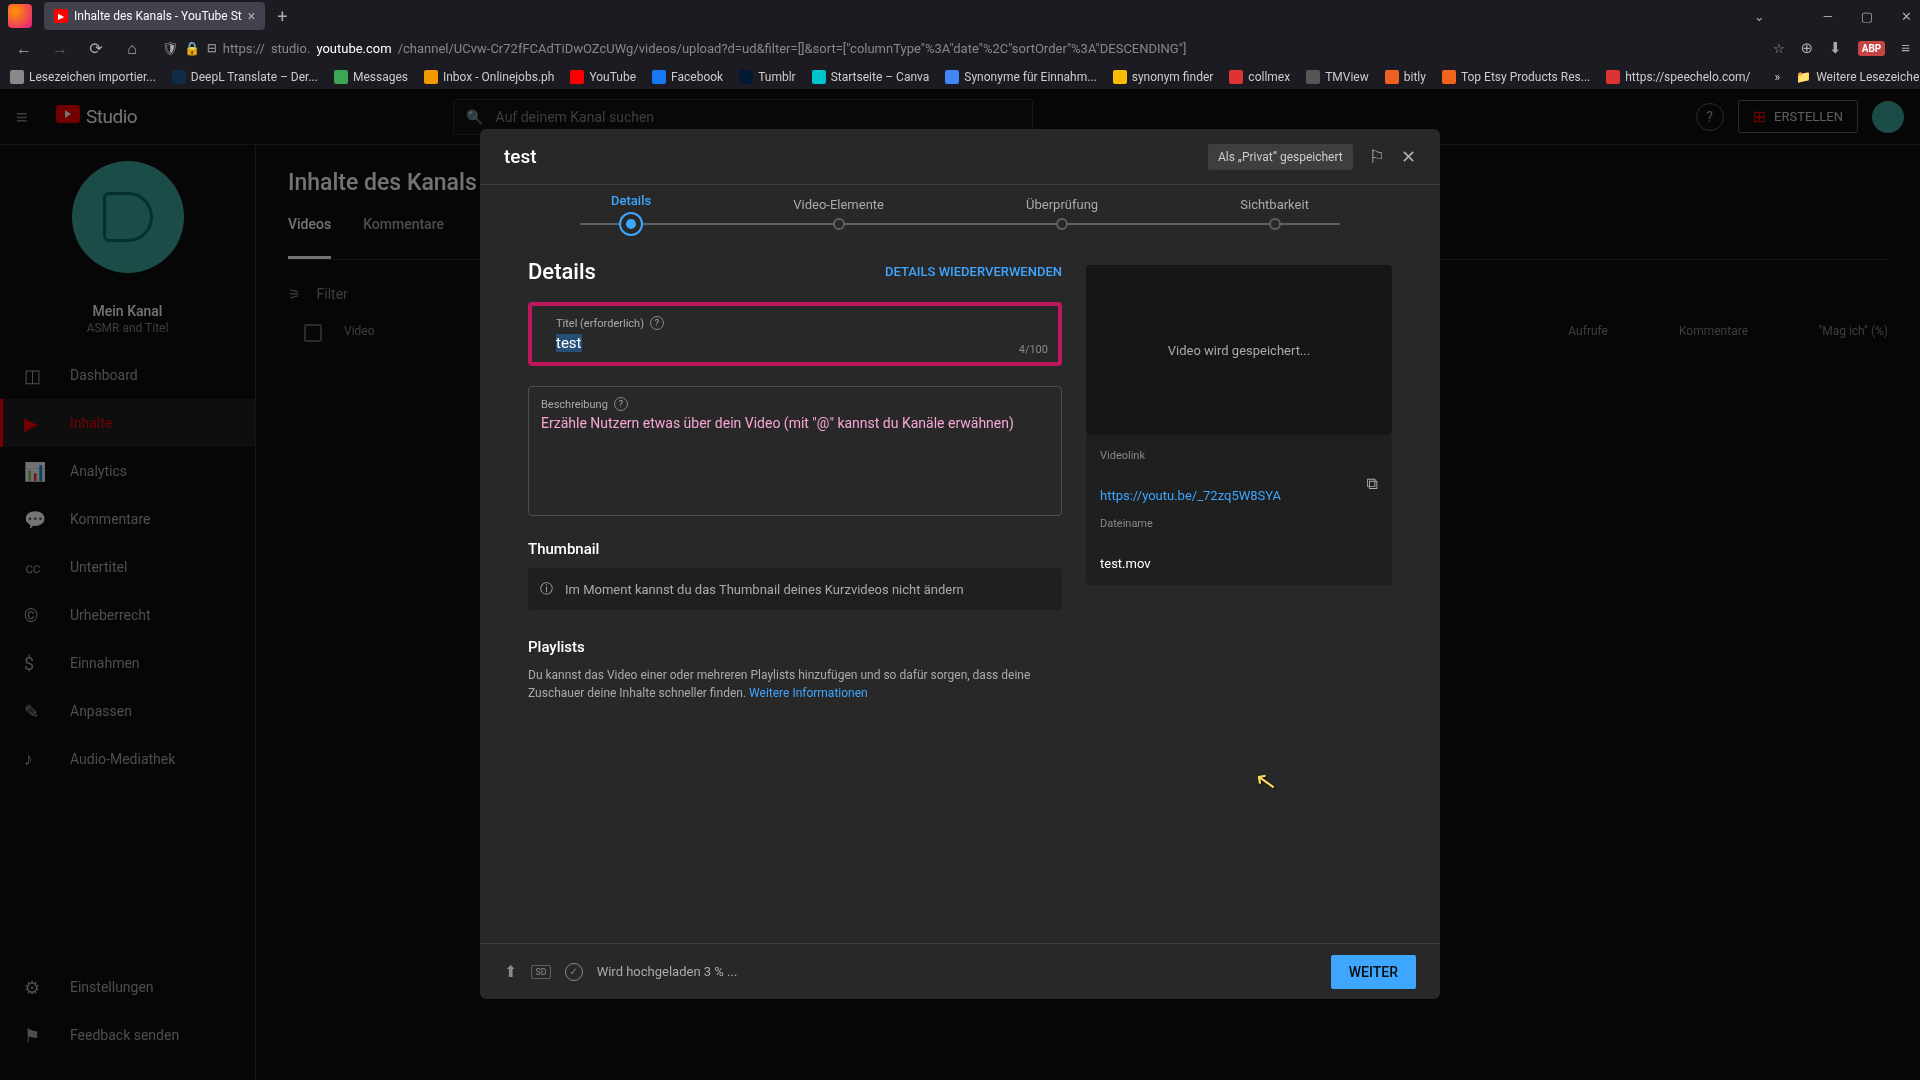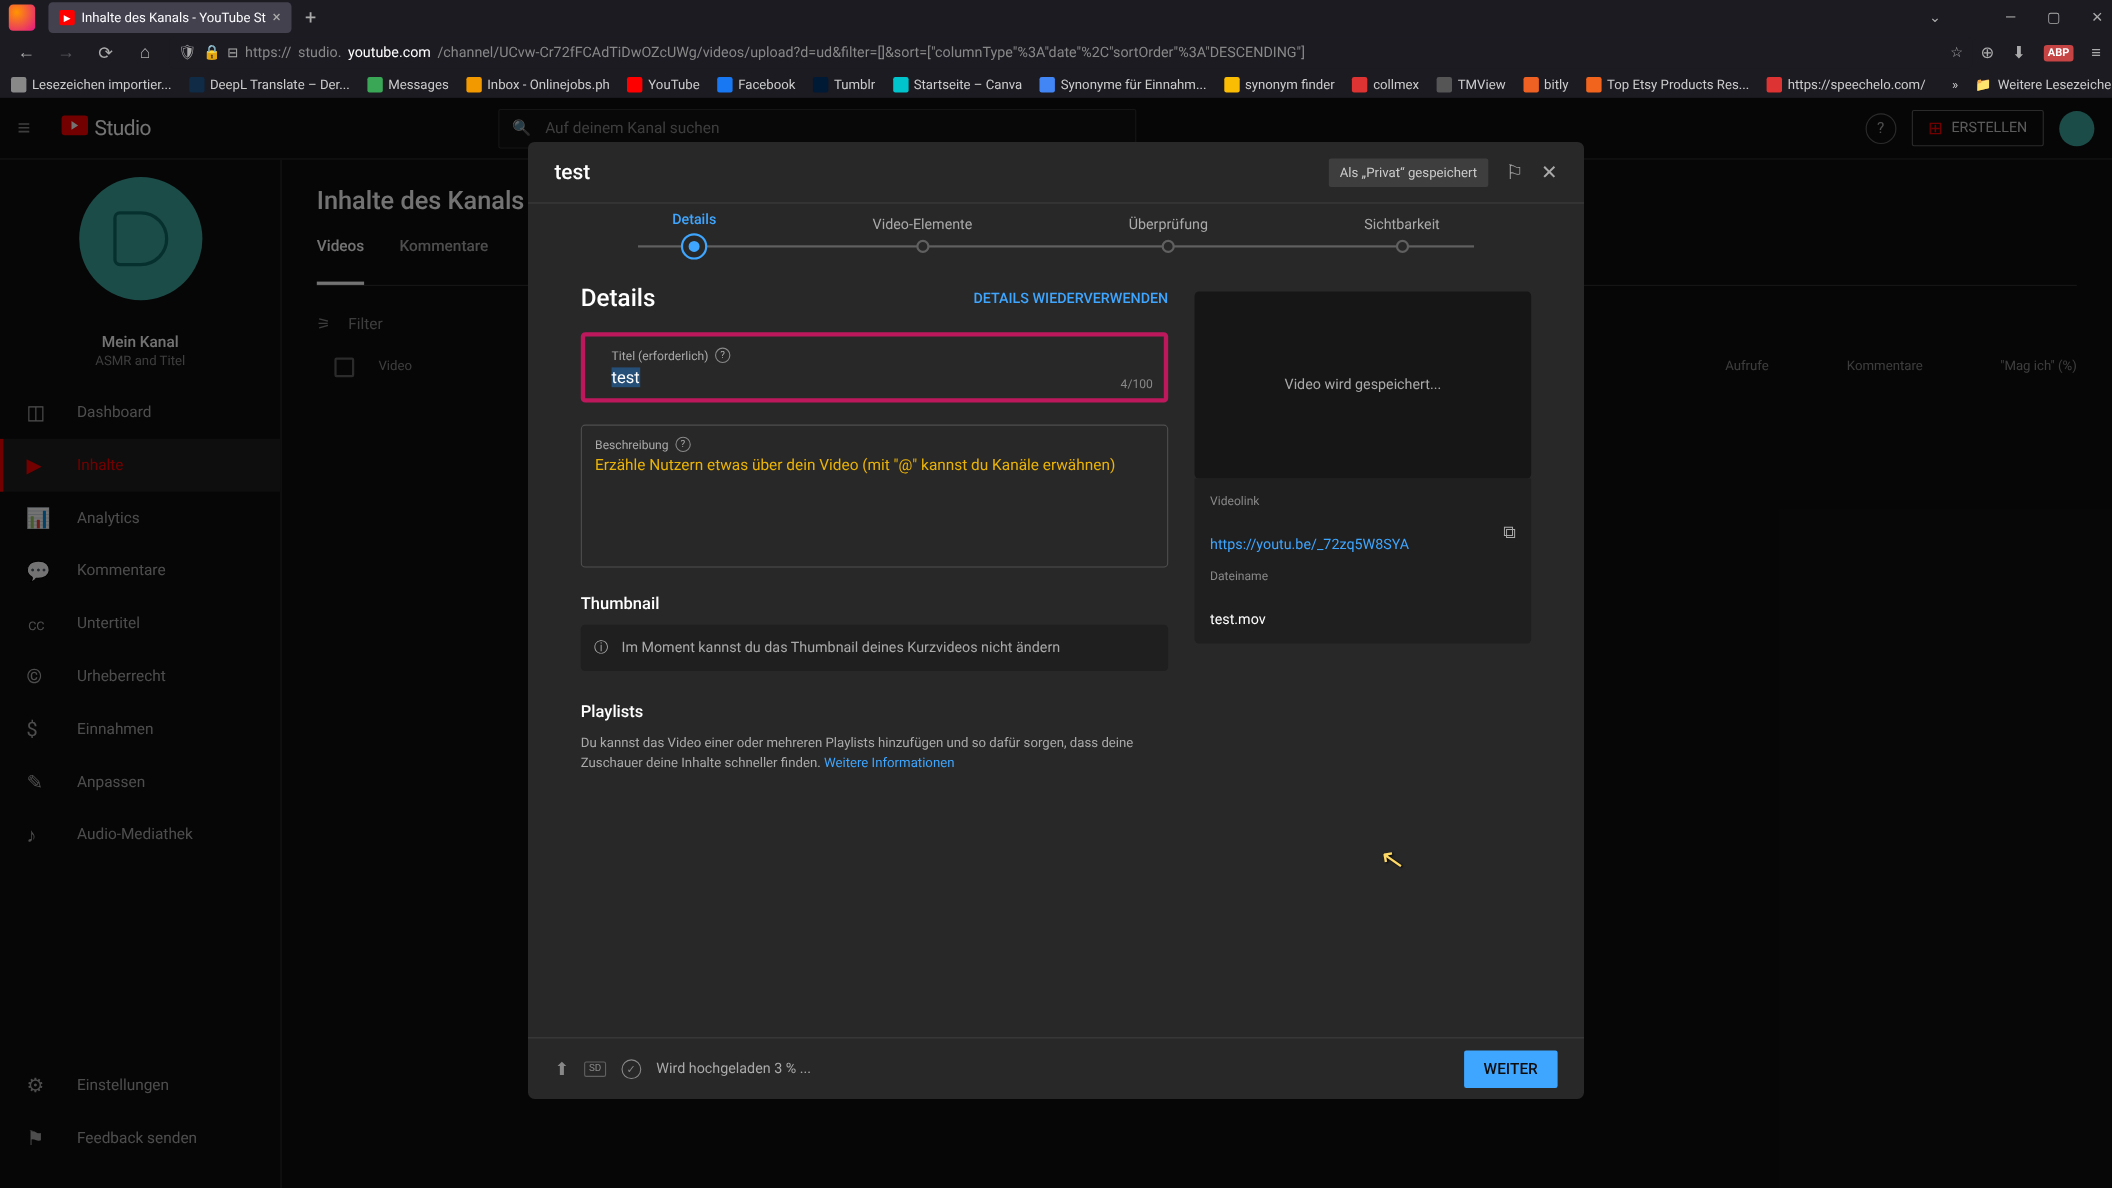--- a/index.html
+++ b/index.html
@@ -92,21 +92,21 @@
 .reuse-btn { margin-left: auto; color: #3ea6ff; font-size: 13px; font-weight: 500; }
 
 .input-box { border: 4px solid #be185d; border-radius: 4px; padding: 10px 24px; margin-bottom: 20px; position: relative; }
 .input-label { font-size: 11px; color: #aaa; display: flex; align-items: center; gap: 6px; }
 .help-circle { width: 14px; height: 14px; border: 1px solid #888; border-radius: 50%; display: inline-flex; align-items: center; justify-content: center; font-size: 9px; }
 .input-value { color: #fff; font-size: 15px; margin-top: 4px; }
 .input-value .selected { background: #264f78; }
 .char-count { position: absolute; right: 10px; bottom: 6px; font-size: 11px; color: #888; }
 
 .desc-box { border: 1px solid #4e4e4e; border-radius: 4px; padding: 10px 12px; min-height: 130px; margin-bottom: 24px; }
-.desc-placeholder { color: #eab308; font-size: 14px; margin-top: 4px; }
+.desc-placeholder { color: #f9a8d4; font-size: 14px; margin-top: 4px; }
 
 .section-title { color: #fff; font-size: 15px; font-weight: 500; margin-bottom: 10px; }
 .info-banner { background: #1f1f1f; border-radius: 4px; padding: 12px; display: flex; align-items: center; gap: 12px; font-size: 13px; color: #aaa; margin-bottom: 28px; }
 .section-desc { font-size: 12px; color: #aaa; line-height: 1.5; margin-bottom: 14px; }
 .link-text { color: #3ea6ff; }
 .select-box { border: 1px solid #4e4e4e; border-radius: 4px; padding: 12px 14px; width: 260px; display: flex; align-items: center; justify-content: space-between; font-size: 14px; color: #ccc; }
 
 .details-right { width: 306px; padding-top: 24px; }
 .preview-box { background: #161616; height: 170px; border-radius: 4px; display: flex; align-items: center; justify-content: center; font-size: 13px; color: #aaa; }
 .info-section { background: #1f1f1f; padding: 14px; border-radius: 0 0 4px 4px; }

